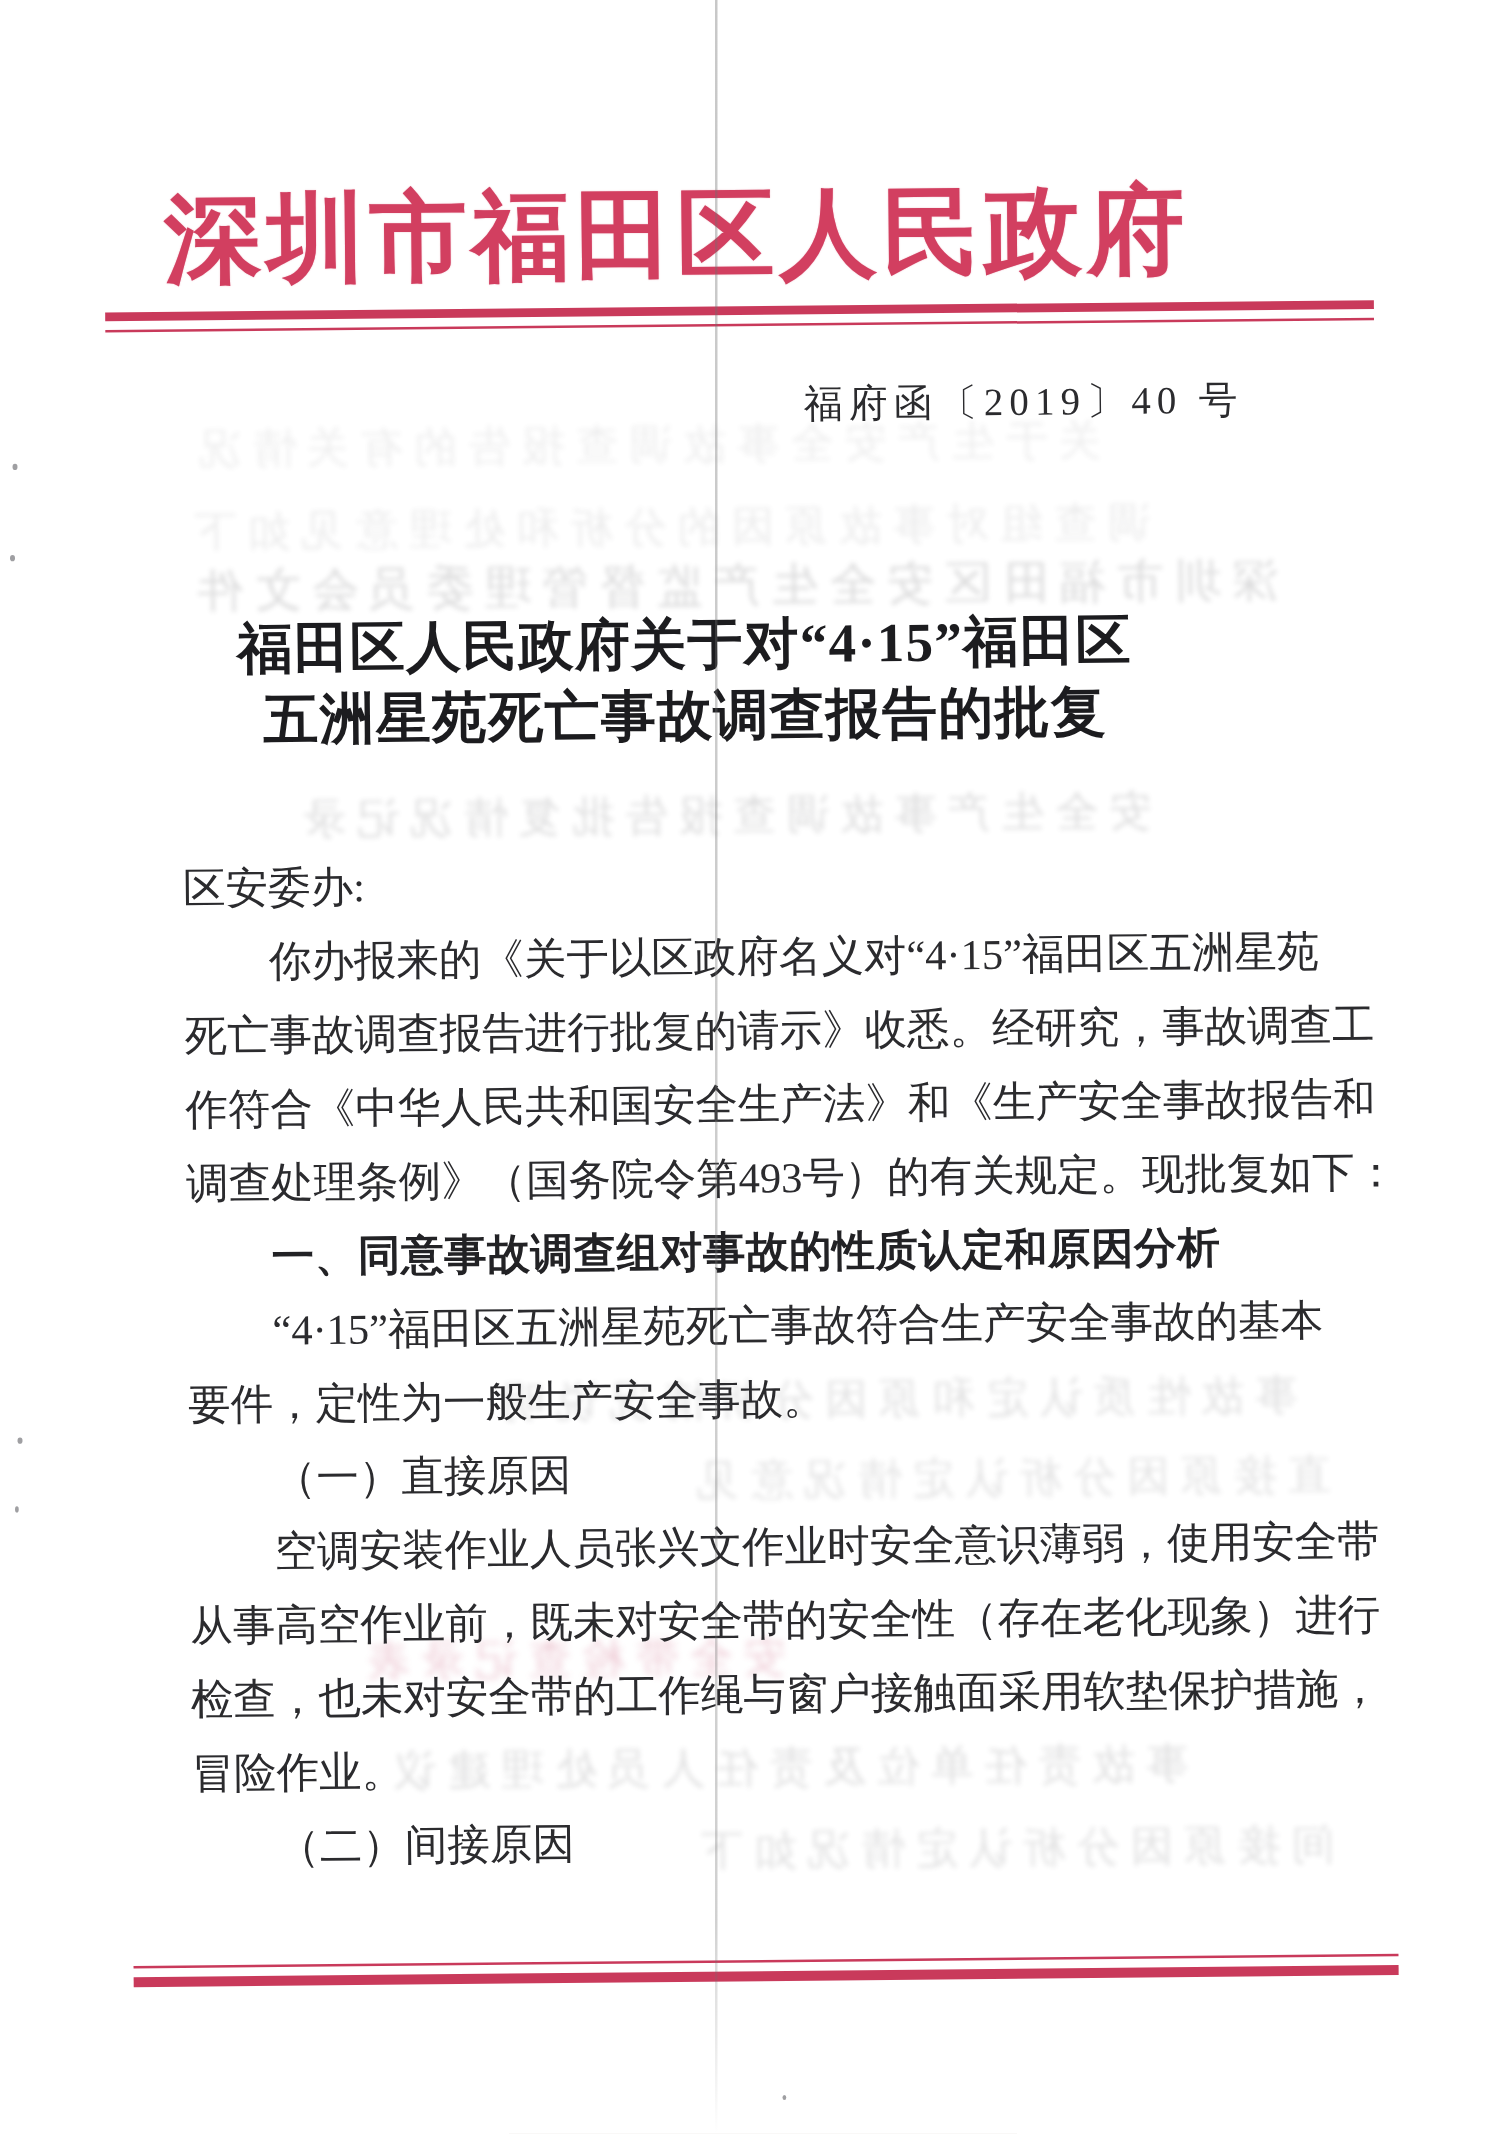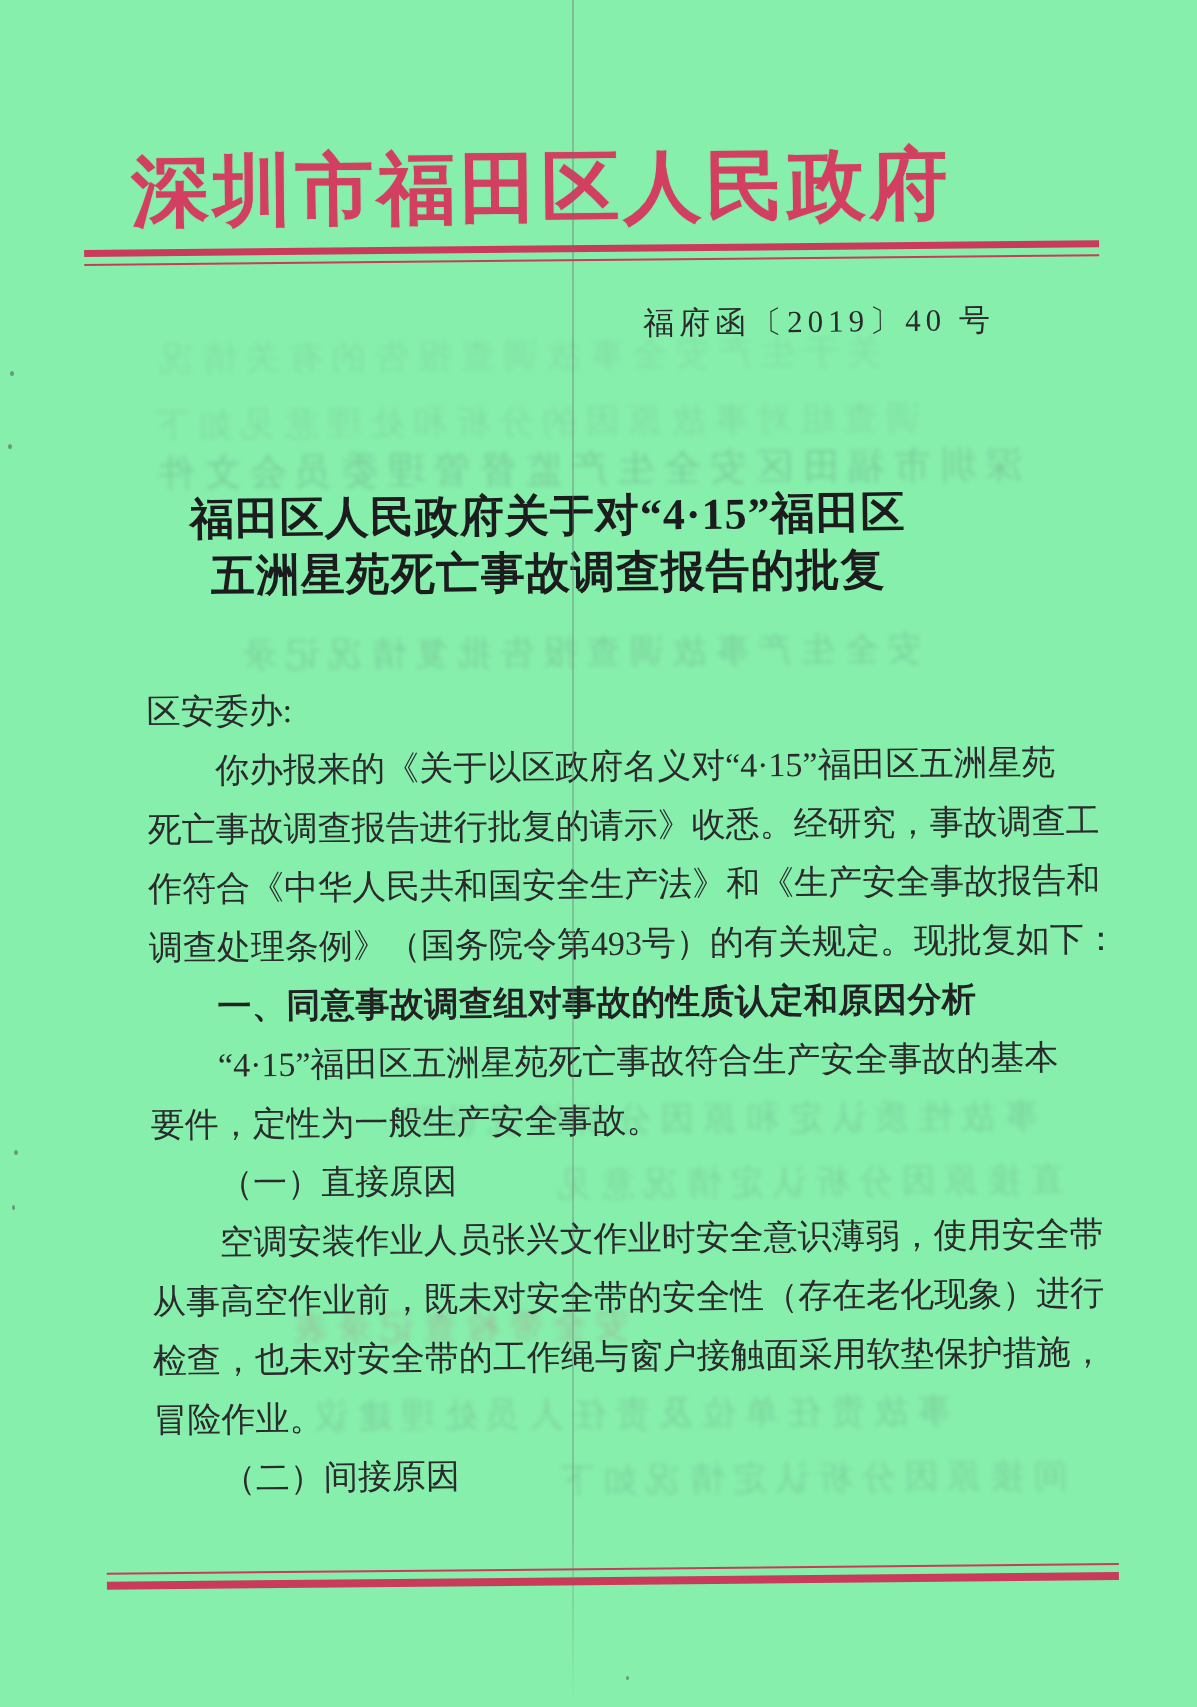--- a/index.html
+++ b/index.html
@@ -1,18 +1,18 @@
 <!DOCTYPE html>
 <html><head>
 <meta charset="utf-8">
 <style>
   html,body { margin:0; padding:0; background:#efeeec; }
   .page {
     position:relative; width:1197px; height:1707px;
-    background:#86efac; overflow:hidden;
+    background:#ffffff; overflow:hidden;
     font-family:"Liberation Serif","DejaVu Serif",serif;
   }
   .content { position:absolute; inset:0; transform:rotate(-0.55deg); transform-origin:598px 860px; }
 
   
   .agency {
     position:absolute; top:136px; left:138px;
     font-size:78px; font-weight:bold; color:#d23f60;
     letter-spacing:4px; white-space:nowrap;
     text-shadow:0 0 1px rgba(210,63,96,.55);

